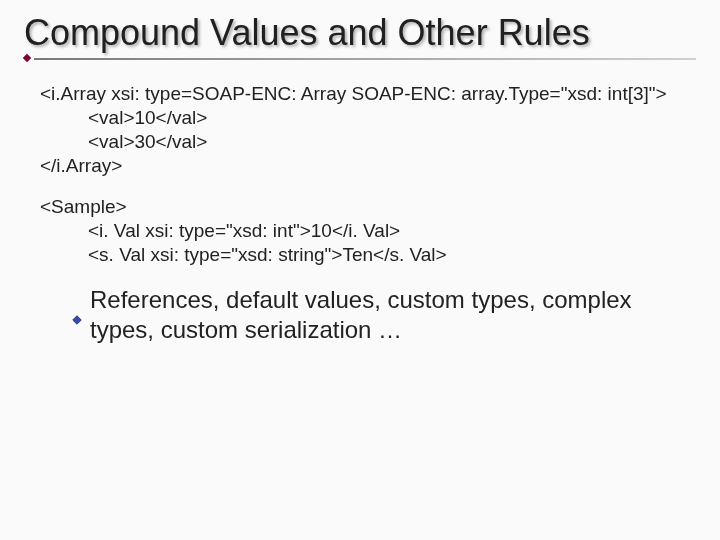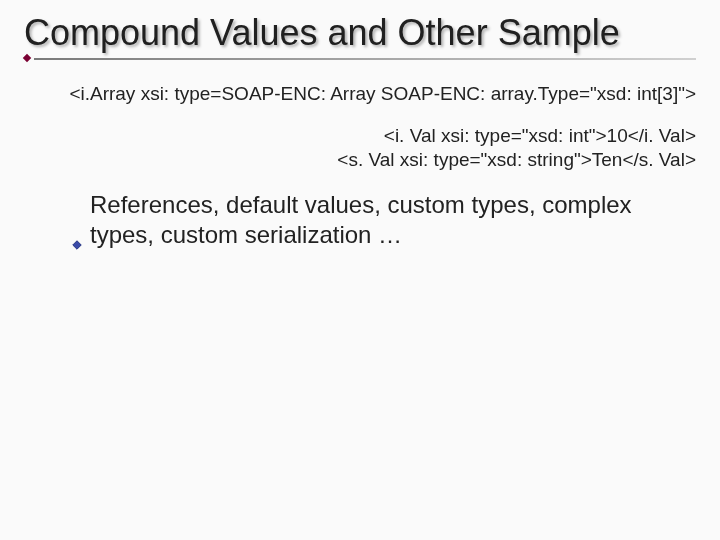--- a/index.html
+++ b/index.html
@@ -44,55 +44,59 @@
       background: linear-gradient(to right, #7a7a7a 0%, #d0d0d0 100%);
     }
     .code-block {
       font-family: Arial, Helvetica, sans-serif;
       font-size: 19px;
       line-height: 1.25;
       padding-left: 16px;
       margin-bottom: 18px;
       color: #222;
     }
-    .code-line { white-space: pre; text-align: right; }
+    .code-line { white-space: pre; }
     .indent1 { padding-left: 48px; }
     .bullet-block {
       margin-top: 12px;
       padding-left: 48px;
       display: flex;
-      align-items: flex-end;
+      align-items: center;
       gap: 8px;
     }
     .bullet-icon {
       width: 10px;
       height: 10px;
       flex: 0 0 10px;
       margin-top: 10px;
       position: relative;
     }
     .bullet-icon svg { display: block; }
     .bullet-text {
       font-family: Arial, Helvetica, sans-serif;
       font-size: 24px;
       line-height: 1.25;
       color: #222;
     }
   </style>
 </head>
 <body>
 
-<h1 class="title">Compound Values and Other Sample</h1>
+<h1 class="title">Compound Values and Other Rules</h1>
 <div class="title-underline"></div>
 
 <div class="code-block">
   <div class="code-line">&lt;i.Array xsi: type=SOAP-ENC: Array SOAP-ENC: array.Type="xsd: int[3]"&gt;</div>
+  <div class="code-line indent1">&lt;val&gt;10&lt;/val&gt;</div>
+  <div class="code-line indent1">&lt;val&gt;30&lt;/val&gt;</div>
+  <div class="code-line">&lt;/i.Array&gt;</div>
 </div>
 
 <div class="code-block">
+  <div class="code-line">&lt;Sample&gt;</div>
   <div class="code-line indent1">&lt;i. Val xsi: type="xsd: int"&gt;10&lt;/i. Val&gt;</div>
   <div class="code-line indent1">&lt;s. Val xsi: type="xsd: string"&gt;Ten&lt;/s. Val&gt;</div>
 </div>
 
 <div class="bullet-block">
   <span class="bullet-icon">
     <svg viewBox="0 0 10 10" width="10" height="10">
       <rect x="2" y="2" width="6" height="6" transform="rotate(45 5 5)" fill="#3a4aa8" stroke="#1a2a78" stroke-width="0.8"></rect>
     </svg>
   </span>

